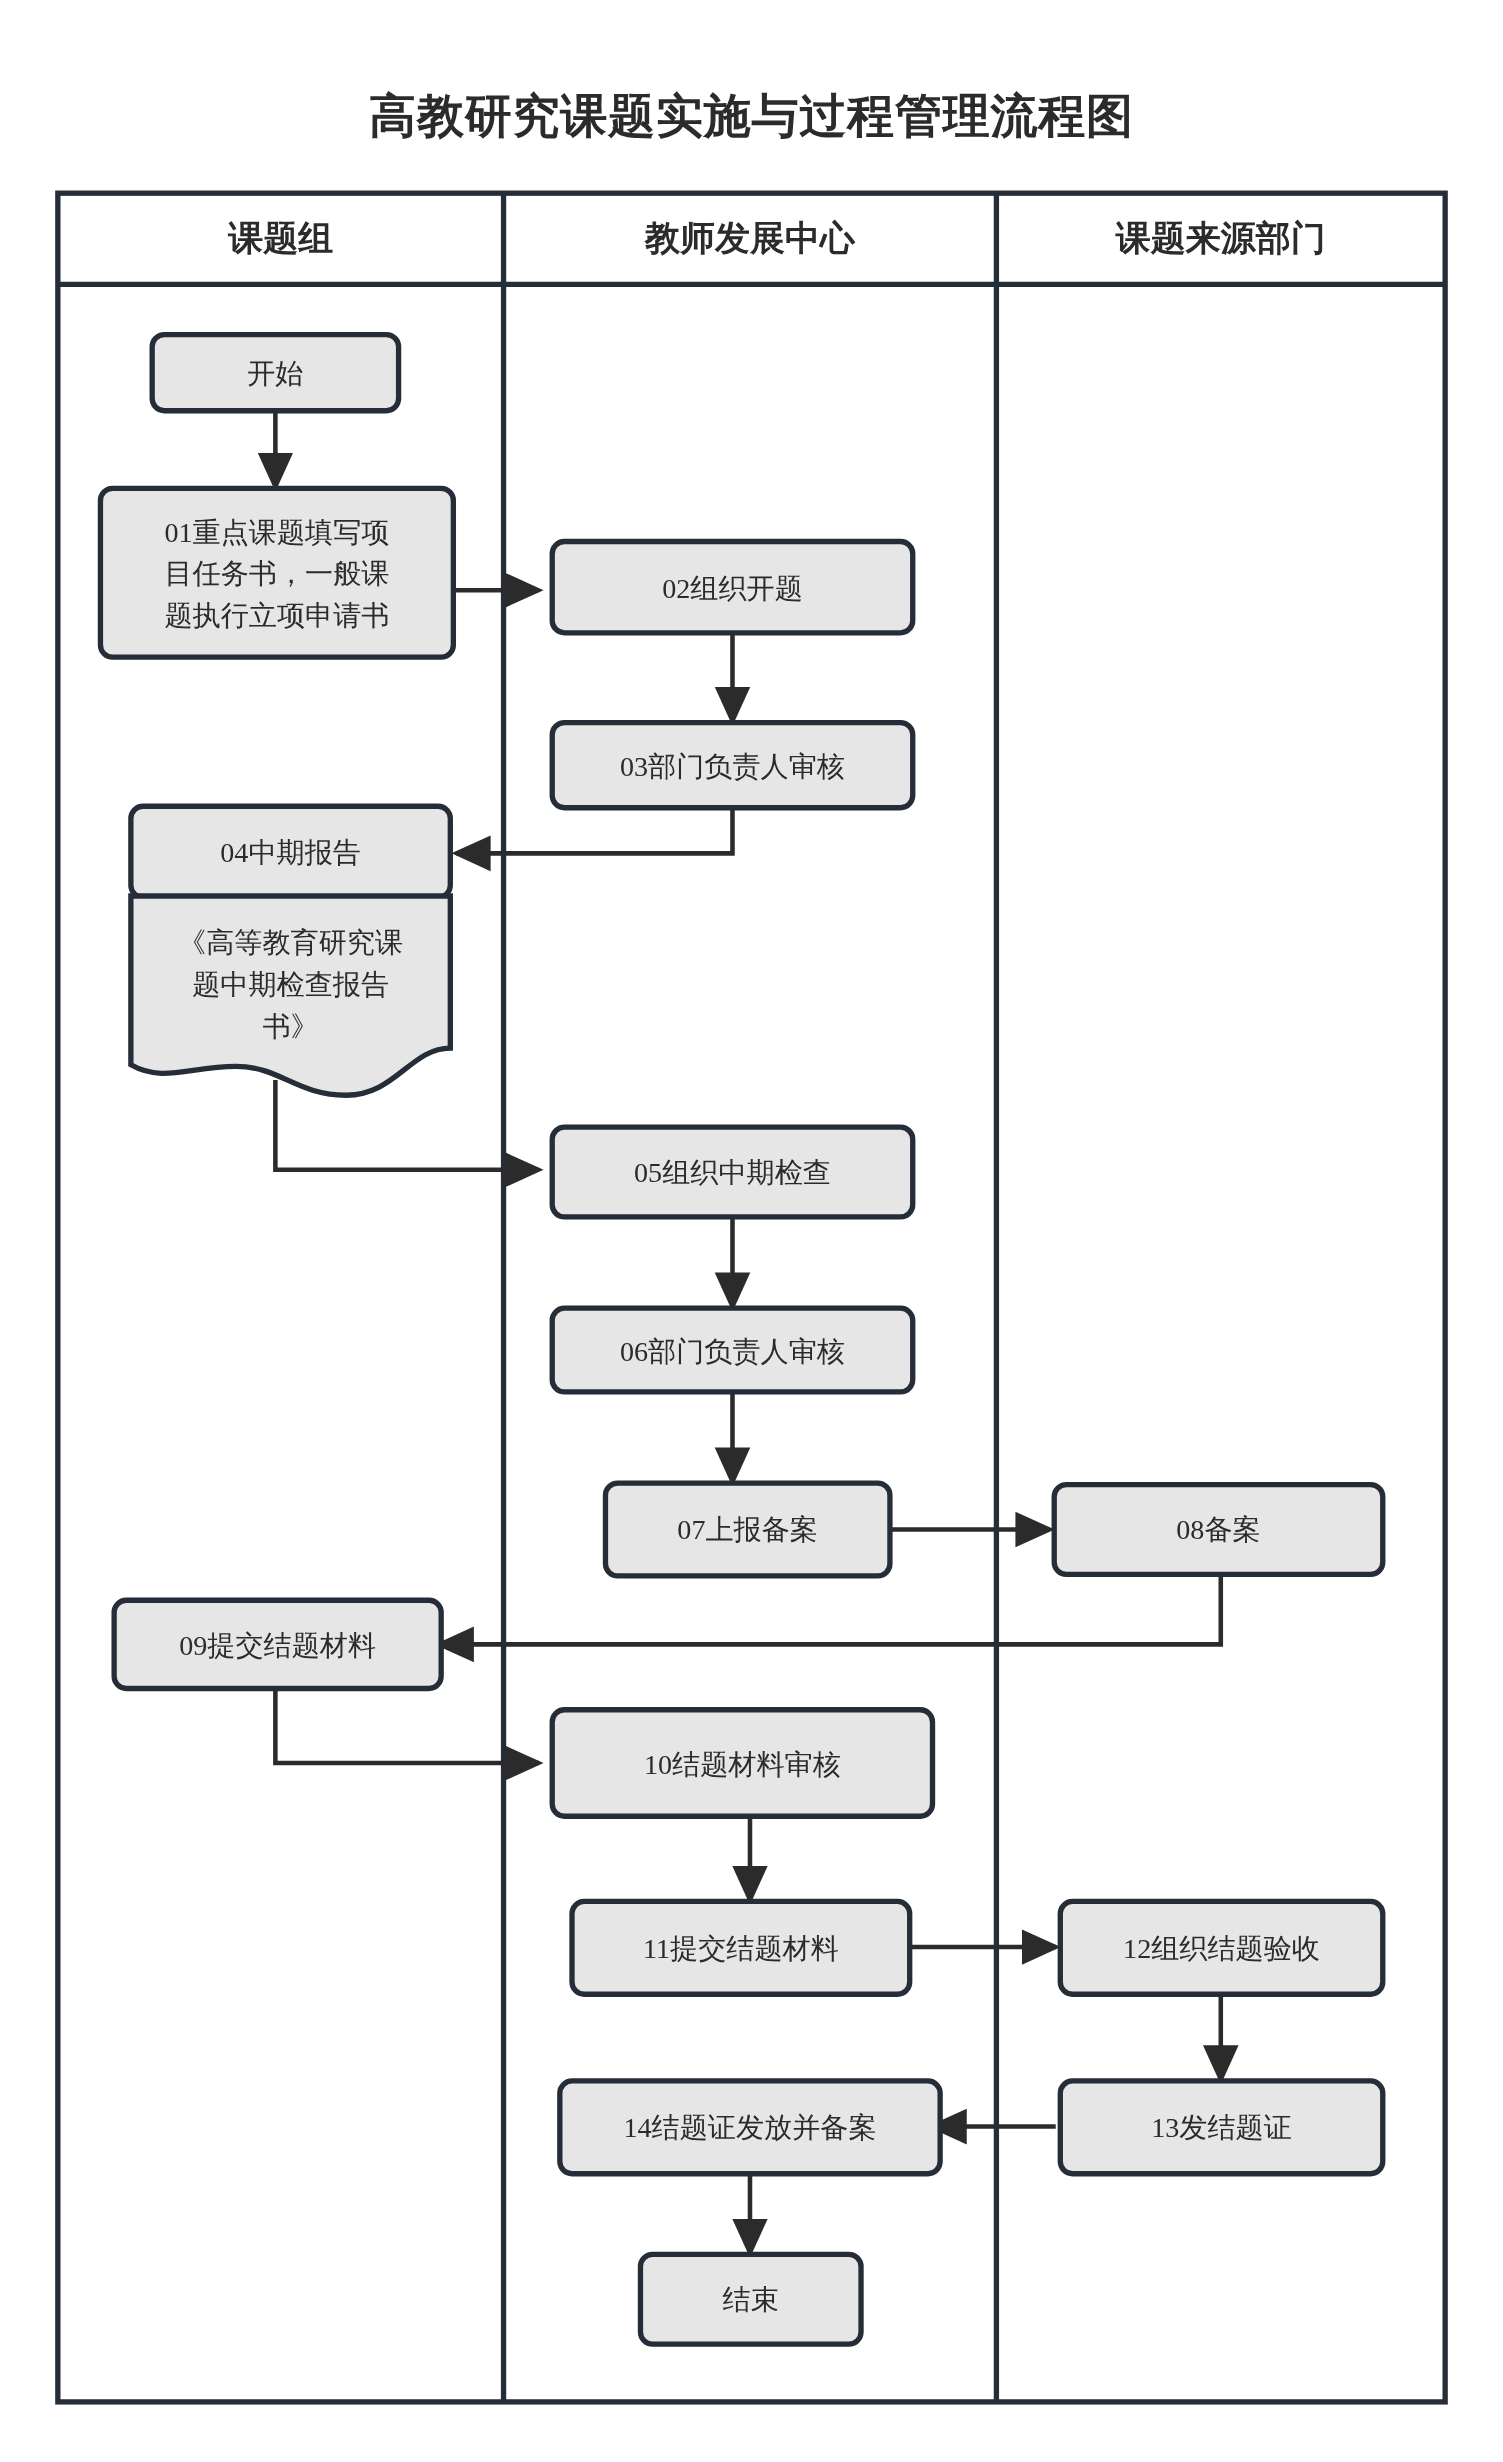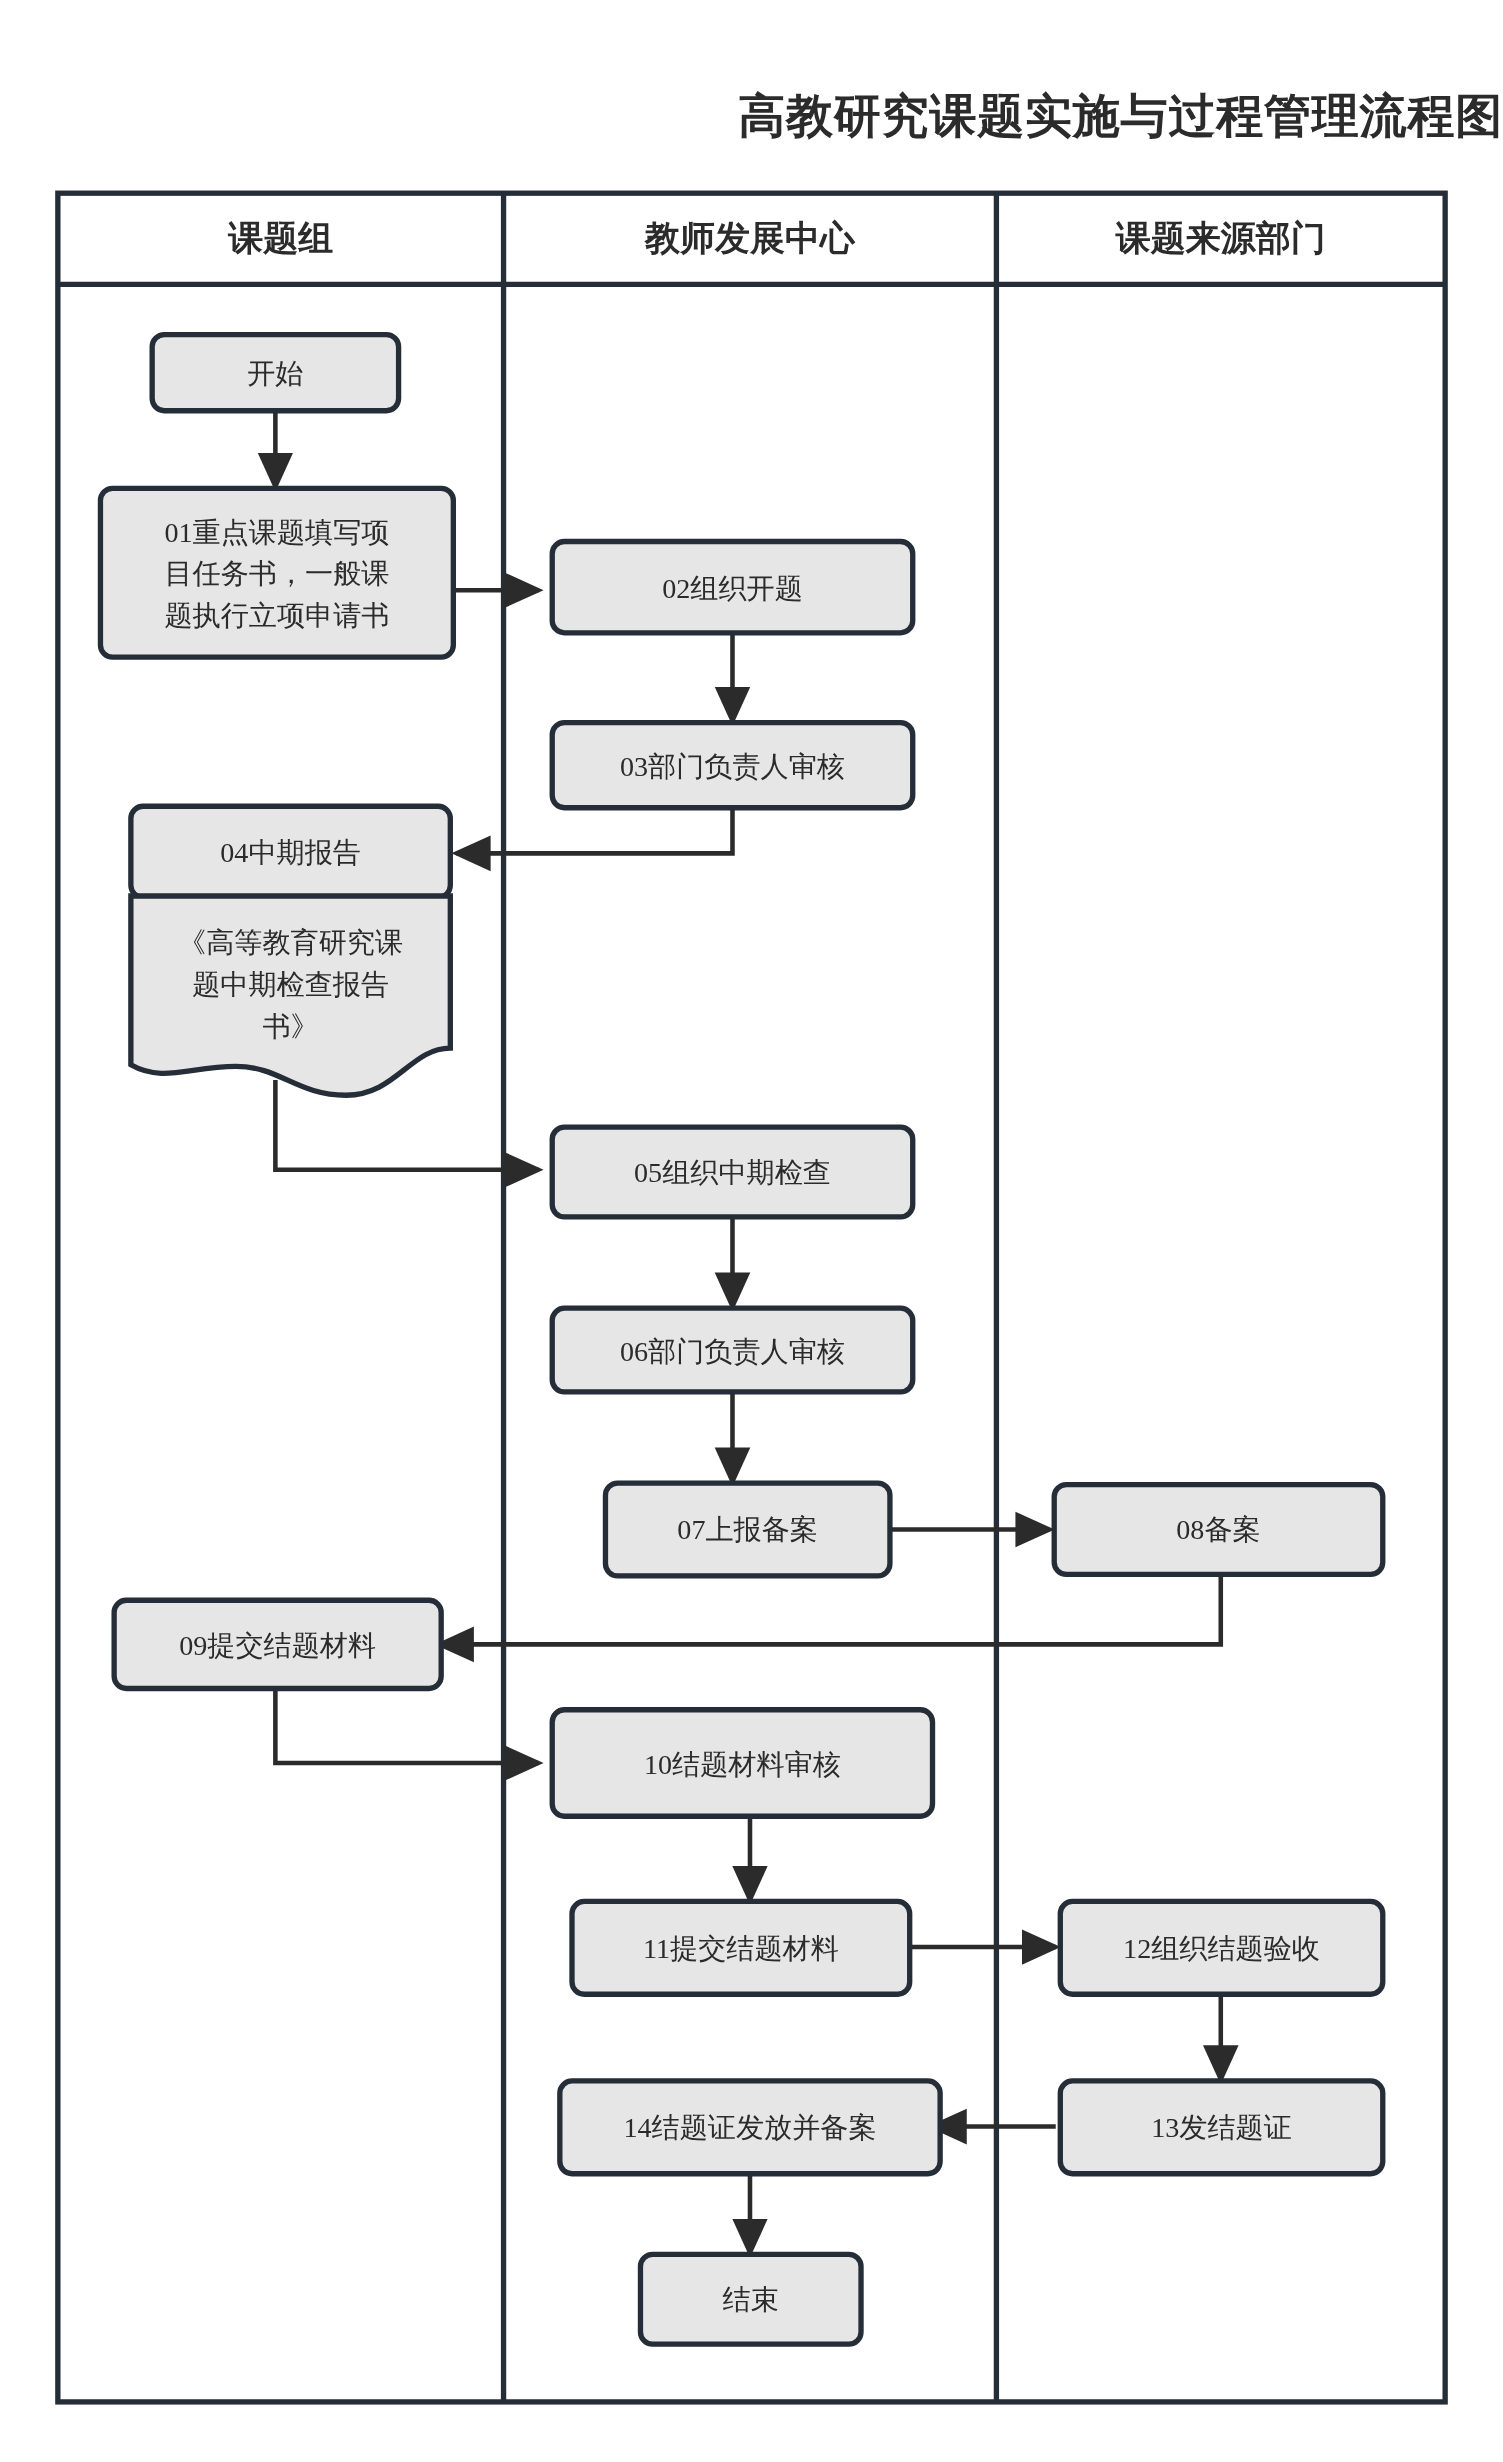--- a/index.html
+++ b/index.html
@@ -1,19 +1,19 @@
 <!DOCTYPE html>
 <html style="font-size:12px"><head>
 <meta charset="utf-8">
 <style>
   html,body{margin:0;padding:0;background:#ffffff;}
   body{width:1503px;height:2462px;font-family:"Liberation Serif",serif;}
   #stage{position:relative;width:1503px;height:2462px;background:#fff;overflow:hidden;}
   #title{
-    position:absolute;left:0;top:85px;width:1503px;text-align:right;
+    position:absolute;left:0;top:85px;width:1503px;text-align:center;
     font-family:"Liberation Sans",sans-serif;font-weight:bold;font-size:47px;
     letter-spacing:0.8px;color:#2b2b2b;
   }
   svg{position:absolute;left:0;top:0;}
   .lane-head{
     font-family:"Liberation Sans",sans-serif;font-weight:bold;font-size:46px;
     fill:#2b2b2b;text-anchor:middle;dominant-baseline:middle;
   }
   .node-rect{fill:#e6e6e6;stroke:#252d38;stroke-width:7;}
   .node-doc{fill:#e6e6e6;stroke:#252d38;stroke-width:7;}

